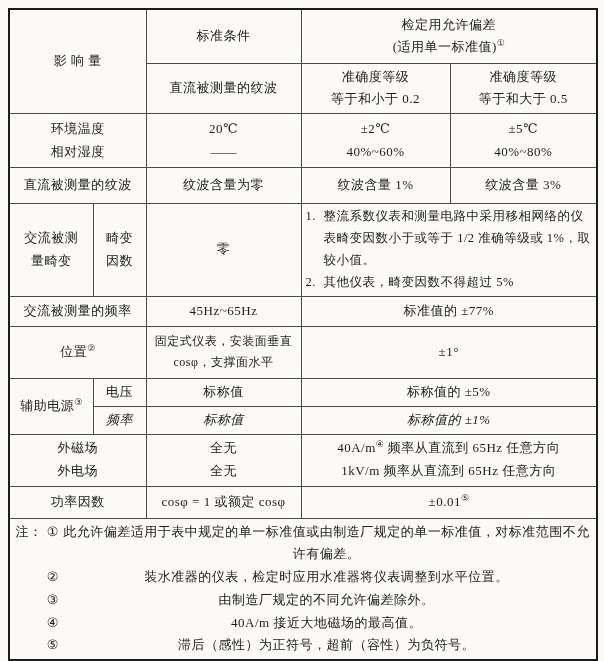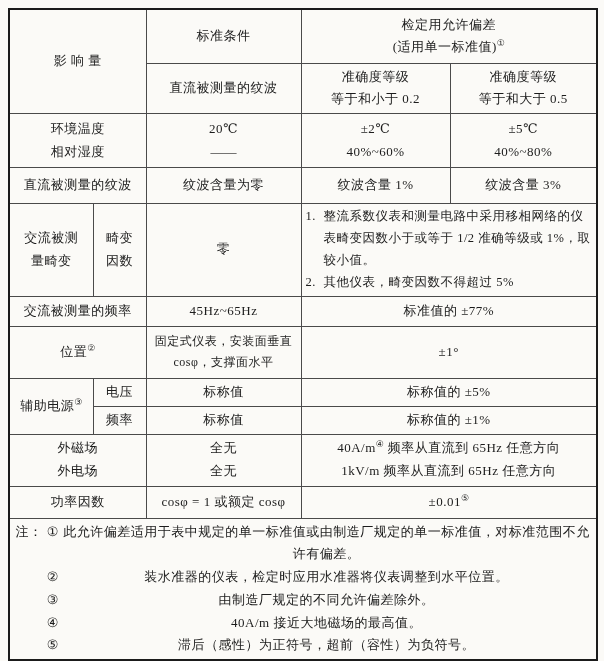--- a/index.html
+++ b/index.html
@@ -157,21 +157,21 @@
 
       <tr style="height:28px;">
         <td rowspan="2">
           <span>辅助电源</span><sup class="circ">③</sup>
         </td>
         <td>电压</td>
         <td>标称值</td>
         <td colspan="2">标称值的 ±5%</td>
       </tr>
 
-      <tr style="height:28px;">
+      <tr style="height:28px;font-style:italic;">
         <td>频率</td>
         <td>标称值</td>
         <td colspan="2">标称值的 ±1%</td>
       </tr>
 
       <tr style="height:52px;">
         <td colspan="2" class="stack">
           <div>外磁场</div>
           <div>外电场</div>
         </td>

